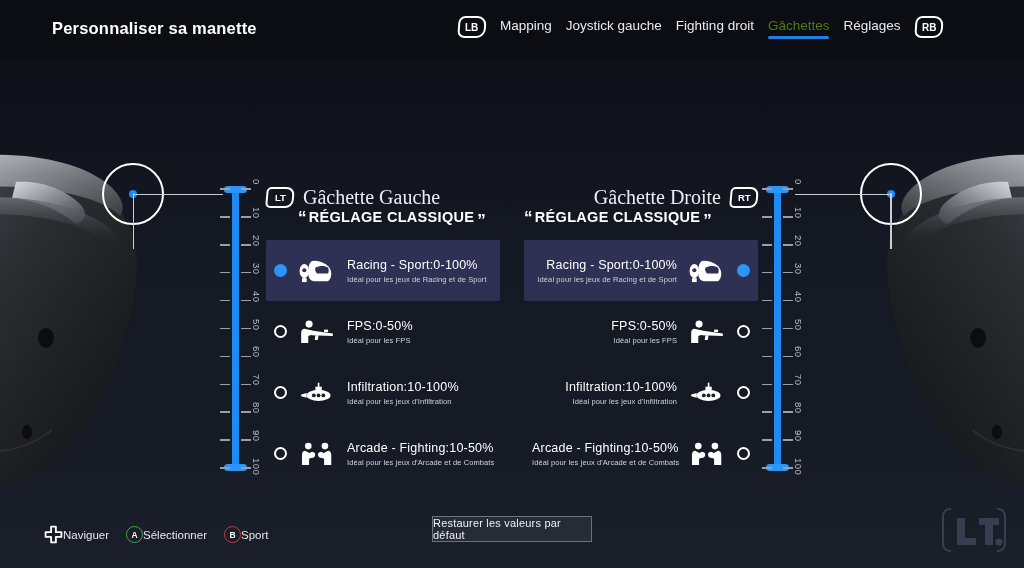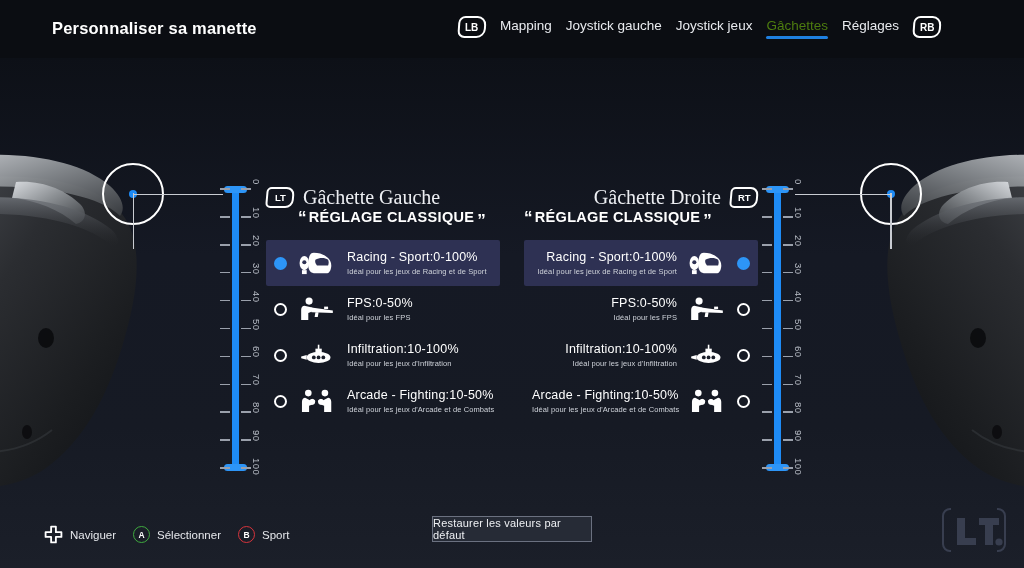--- a/index.html
+++ b/index.html
@@ -133,21 +133,21 @@
     letter-spacing: .3px; color: #ffffff; white-space: nowrap;
   }
   #panel-left .preset-name  { text-align: center; padding-left: 18px; }
   #panel-right .preset-name { text-align: left; }
   .quo { color: #ffffff; font-weight: 700; }
   .quo.open  { margin-right: 2px; font-size: 17px; vertical-align: -1px;}
   .quo.close { margin-left: 3px;  font-size: 17px; vertical-align: -4px;}
 
   .options { margin-top: 9px; }
   .option {
-    display: flex; align-items: center; height: 46px;
+    display: flex; align-items: center; height: 61px;
     padding: 0 8px; border-radius: 2px;
   }
   #panel-right .option { flex-direction: row-reverse; }
   .option.selected { background: #2e3153; }
 
   .radio {
     width: 13px; height: 13px; border-radius: 50%;
     border: 2px solid #ffffff; flex: none;
   }
   .option.selected .radio { border-color: #2d95f7; background: #2d95f7; }
@@ -169,21 +169,21 @@
   .opt-sub {
     font-size: 7.5px; color: #cfd3da; margin-top: 3px;
     letter-spacing: .1px; white-space: nowrap;
   }
 
   
   #bottom-hints {
     position: absolute; left: 44px; bottom: 24px;
     display: flex; align-items: center; gap: 17px;
   }
-  .hint { display: flex; align-items: center; gap: 7px; }
+  .hint { display: flex; align-items: center; }
   .hint-label { font-size: 11.5px; color: #e5e7eb; }
   .btn-circle {
     width: 17px; height: 17px; border-radius: 50%;
     border: 1.8px solid #fff; flex: none;
     display: flex; align-items: center; justify-content: center;
     font-size: 8.5px; font-weight: 700; color: #fff;
   }
   .btn-circle.a { border-color: #3faa3f; }
   .btn-circle.b { border-color: #d7343c; }
 
@@ -207,21 +207,21 @@
 
   <div id="topbar">
     <div id="page-title">Personnaliser sa manette</div>
 
     <div id="nav">
       <div class="bumper">
         <span>LB</span>
       </div>
       <div class="nav-item">Mapping</div>
       <div class="nav-item">Joystick gauche</div>
-      <div class="nav-item">Joystick jeux</div>
+      <div class="nav-item">Fighting droit</div>
       <div class="nav-item active">Gâchettes</div>
       <div class="nav-item">Réglages</div>
       <div class="bumper">
         <span>RB</span>
       </div>
     </div>
   </div>
 
   <div class="controller" id="controller-left">
     <svg viewBox="0 0 250 360" xmlns="http://www.w3.org/2000/svg">

